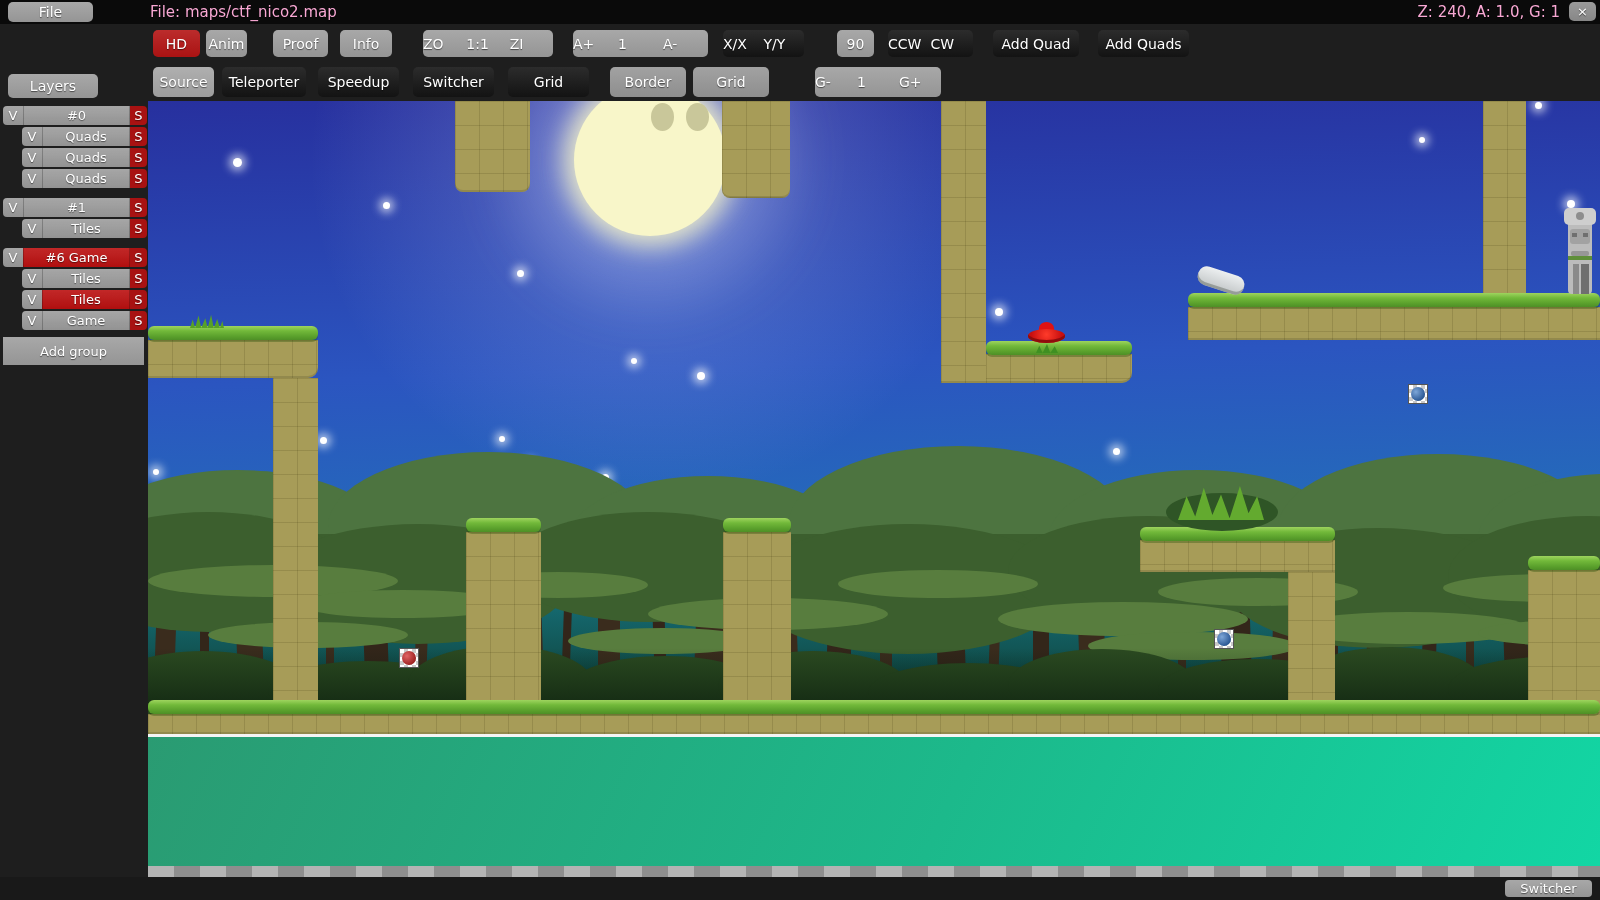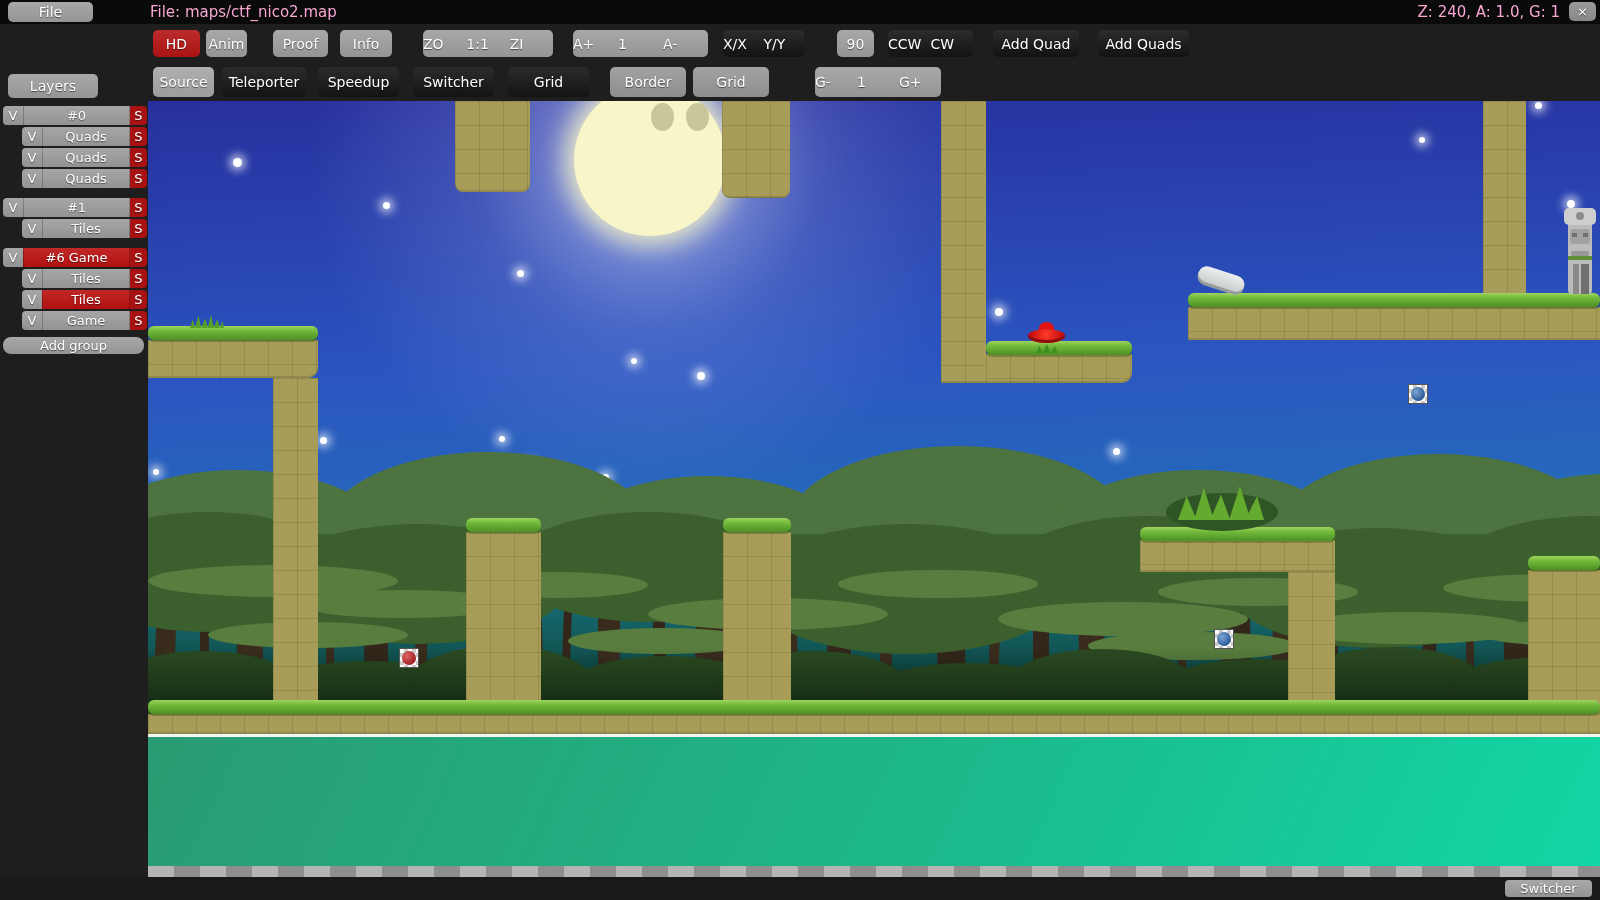--- a/index.html
+++ b/index.html
@@ -28,21 +28,21 @@
   .lrow.group{width:144px;margin-left:3px;}
   .lrow.child{width:125px;margin-left:22px;}
   .lbtn{display:flex;align-items:center;justify-content:center;background:#9c9c9c;
     background-image:linear-gradient(rgba(255,255,255,.10),rgba(0,0,0,.06));}
   .vbtn{width:20px;}
   .llabel{flex:1;display:flex;align-items:center;justify-content:center;background:#9c9c9c;
     background-image:linear-gradient(rgba(255,255,255,.10),rgba(0,0,0,.06));
     border-left:1px solid rgba(0,0,0,.22);border-right:1px solid rgba(0,0,0,.22);}
   .llabel.sel{background-color:#bb1010;}
   .sbtn{width:17px;background:#a81212;}
-  #add-group{left:3px;top:337px;width:141px;height:17px;font-size:13px;border-radius:8px;}
+  #add-group{left:3px;top:337px;width:141px;height:28px;font-size:13px;border-radius:0;}
   
   #canvas{position:absolute;left:148px;top:101px;width:1452px;height:765px;overflow:hidden;
     background:linear-gradient(178deg,#27309e 0%,#2b55c0 35%,#2272b8 62%,#17818e 85%,#127c8b 100%);}
   #moon-glow{position:absolute;left:0;top:0;width:100%;height:100%;
     background:radial-gradient(circle at 502px 60px,rgba(205,215,255,.45) 0%,rgba(205,215,255,.16) 170px,rgba(205,215,255,0) 340px);}
   #moon{position:absolute;left:426px;top:-17px;width:152px;height:152px;border-radius:50%;
     background:#f8f6c9;box-shadow:0 0 24px 10px rgba(248,246,200,.85),0 0 90px 42px rgba(215,224,255,.30);}
   .moon-eye{position:absolute;width:23px;height:28px;border-radius:50%;background:#c9c79a;}
   .star{position:absolute;border-radius:50%;background:#fff;box-shadow:0 0 9px 4px rgba(255,255,255,.65);}
   #forest{position:absolute;left:0;top:369px;width:1452px;height:233px;}

